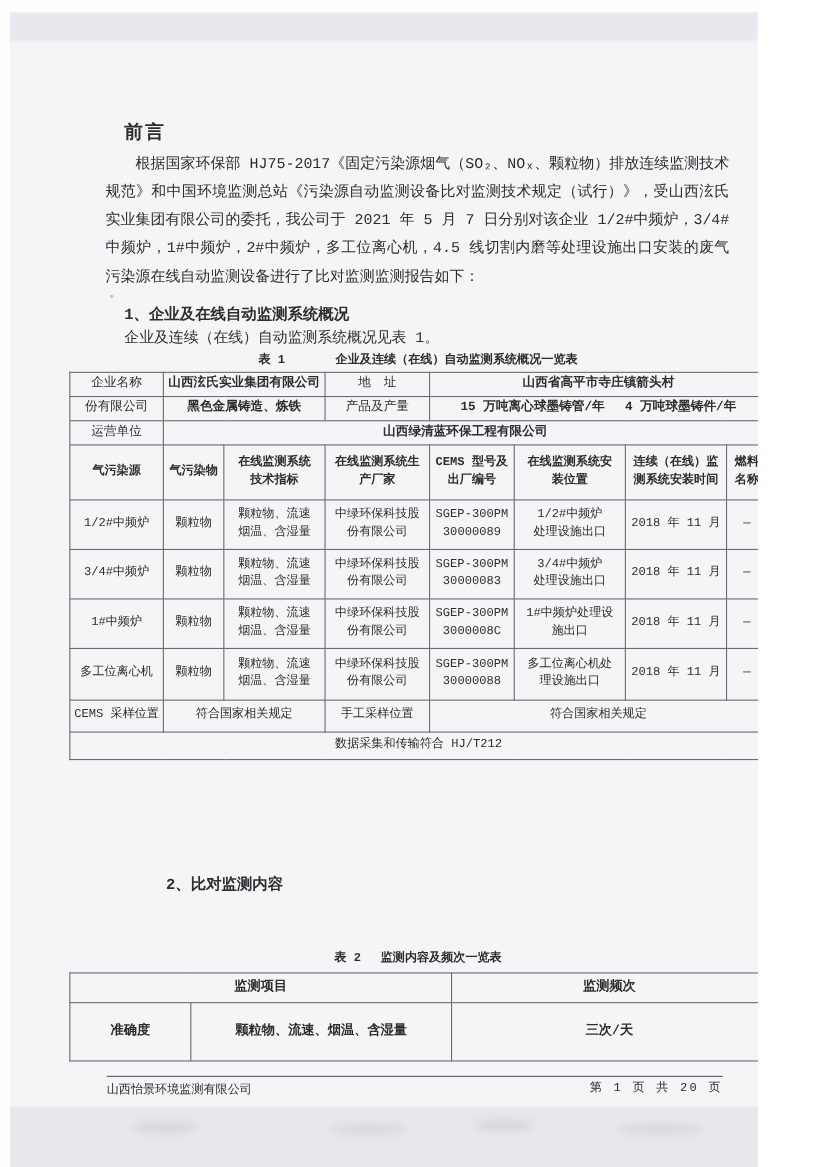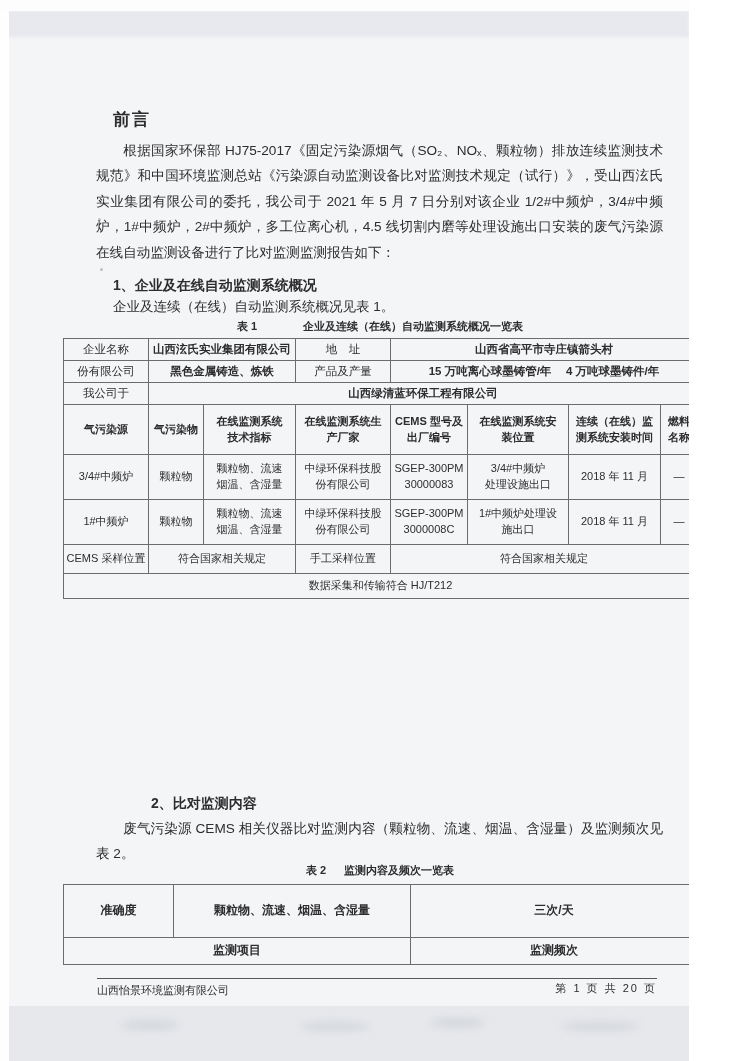--- a/index.html
+++ b/index.html
@@ -1,19 +1,19 @@
 <!DOCTYPE html>
 <html><head>
 <meta charset="utf-8">
 <style>
   html,body{margin:0;padding:0;background:#ffffff;}
   .page{
     position:relative;width:689px;height:1061px;overflow:hidden;
     background:#f4f5f6;
-    font-family:Liberation Sans, sans-serif;
+    font-family:Liberation Mono, monospace;
     color:#2d2d30;
   }
   .white-strip-left{position:absolute;left:0;top:0;width:9px;height:100%;background:#fefefe;}
   .white-strip-top{position:absolute;left:0;top:0;width:100%;height:11px;background:#fdfdfd;}
   .band-top{position:absolute;left:0;top:11px;width:100%;height:26px;background:#e7e9ef;filter:blur(1px);}
   .band-bottom{position:absolute;left:0;top:1006px;width:100%;height:55px;background:#e6e8ec;}
   .smudge{position:absolute;border-radius:50%;filter:blur(4px);background:#cdd0d4;opacity:.7;}
   .speck{position:absolute;width:3px;height:3px;border-radius:50%;background:#9aa0a6;opacity:.6;}
 
   .preface-title{position:absolute;left:113px;top:108px;font-size:17px;font-weight:700;letter-spacing:2px;}
@@ -89,40 +89,54 @@
         <td>地　址</td>
         <td colspan="4" class="val">山西省高平市寺庄镇箭头村</td>
       </tr>
       <tr class="r-info" style="height:22px">
         <td>份有限公司</td>
         <td colspan="2" class="val">黑色金属铸造、炼铁</td>
         <td>产品及产量</td>
         <td colspan="4" class="val">15 万吨离心球墨铸管/年　 4 万吨球墨铸件/年</td>
       </tr>
       <tr class="r-info" style="height:22px">
-        <td>我公司于</td>
+        <td>运营单位</td>
         <td colspan="7" class="val">山西绿清蓝环保工程有限公司</td>
       </tr>
       <tr style="height:50px">
         <th>气污染源</th>
         <th>气污染物</th>
         <th>在线监测系统
 技术指标</th>
         <th>在线监测系统生
 产厂家</th>
         <th>CEMS 型号及
 出厂编号</th>
         <th>在线监测系统安
 装位置</th>
         <th>连续（在线）监
 测系统安装时间</th>
         <th>燃料
 名称</th>
       </tr>
       <tr style="height:45px">
+        <td>1/2#中频炉</td>
+        <td>颗粒物</td>
+        <td>颗粒物、流速
+烟温、含湿量</td>
+        <td>中绿环保科技股
+份有限公司</td>
+        <td>SGEP-300PM
+30000089</td>
+        <td>1/2#中频炉
+处理设施出口</td>
+        <td>2018 年 11 月</td>
+        <td>—</td>
+      </tr>
+      <tr style="height:45px">
         <td>3/4#中频炉</td>
         <td>颗粒物</td>
         <td>颗粒物、流速
 烟温、含湿量</td>
         <td>中绿环保科技股
 份有限公司</td>
         <td>SGEP-300PM
 30000083</td>
         <td>3/4#中频炉
 处理设施出口</td>
@@ -133,58 +147,71 @@
         <td>1#中频炉</td>
         <td>颗粒物</td>
         <td>颗粒物、流速
 烟温、含湿量</td>
         <td>中绿环保科技股
 份有限公司</td>
         <td>SGEP-300PM
 3000008C</td>
         <td>1#中频炉处理设
 施出口</td>
+        <td>2018 年 11 月</td>
+        <td>—</td>
+      </tr>
+      <tr style="height:47px">
+        <td>多工位离心机</td>
+        <td>颗粒物</td>
+        <td>颗粒物、流速
+烟温、含湿量</td>
+        <td>中绿环保科技股
+份有限公司</td>
+        <td>SGEP-300PM
+30000088</td>
+        <td>多工位离心机处
+理设施出口</td>
         <td>2018 年 11 月</td>
         <td>—</td>
       </tr>
       <tr style="height:29px">
         <td>CEMS 采样位置</td>
         <td colspan="2">符合国家相关规定</td>
         <td>手工采样位置</td>
         <td colspan="4">符合国家相关规定</td>
       </tr>
       <tr style="height:25px">
         <td colspan="8">数据采集和传输符合 HJ/T212</td>
       </tr>
     </tbody>
   </table>
 
   <div class="sec-heading" style="left:113px;top:795px;margin-left:38px;">2、比对监测内容</div>
-  <p class="preface-para" style="top:816px;">废气污染源 CEMS 相关仪器比对监测内容（颗粒物、流速、烟温、含湿量）及监测频次见表 2。</p>
   <div class="caption caption2">
     <span>表 2</span>
     <span>监测内容及频次一览表</span>
   </div>
 
   <table class="t2">
     <colgroup>
       <col style="width:110px">
         <col style="width:237px">
         <col style="width:287px">
     </colgroup>
     <tbody>
+      <tr style="height:27px">
+        <th colspan="2">监测项目</th>
+        <th>监测频次</th>
+      </tr>
       <tr style="height:53px">
         <td>准确度</td>
         <td>颗粒物、流速、烟温、含湿量</td>
         <td>三次/天</td>
       </tr>
-      <tr style="height:27px">
-        <th colspan="2">监测项目</th>
-        <th>监测频次</th>
-      </tr>
     </tbody>
   </table>
 
   <div class="footer-rule"></div>
   <div class="footer-company">山西怡景环境监测有限公司</div>
   <div class="footer-page">第 1 页 共 20 页</div>
 
 </div>
 
 </body></html>

